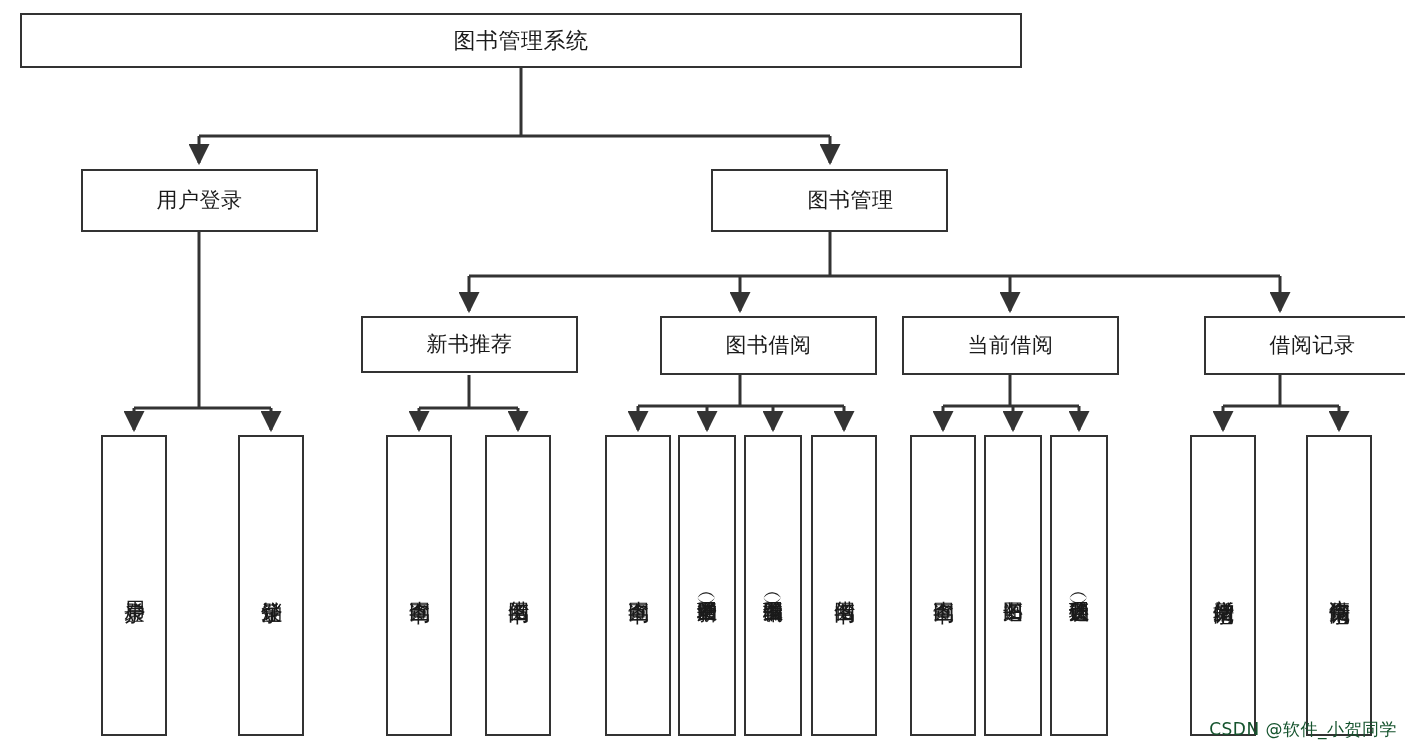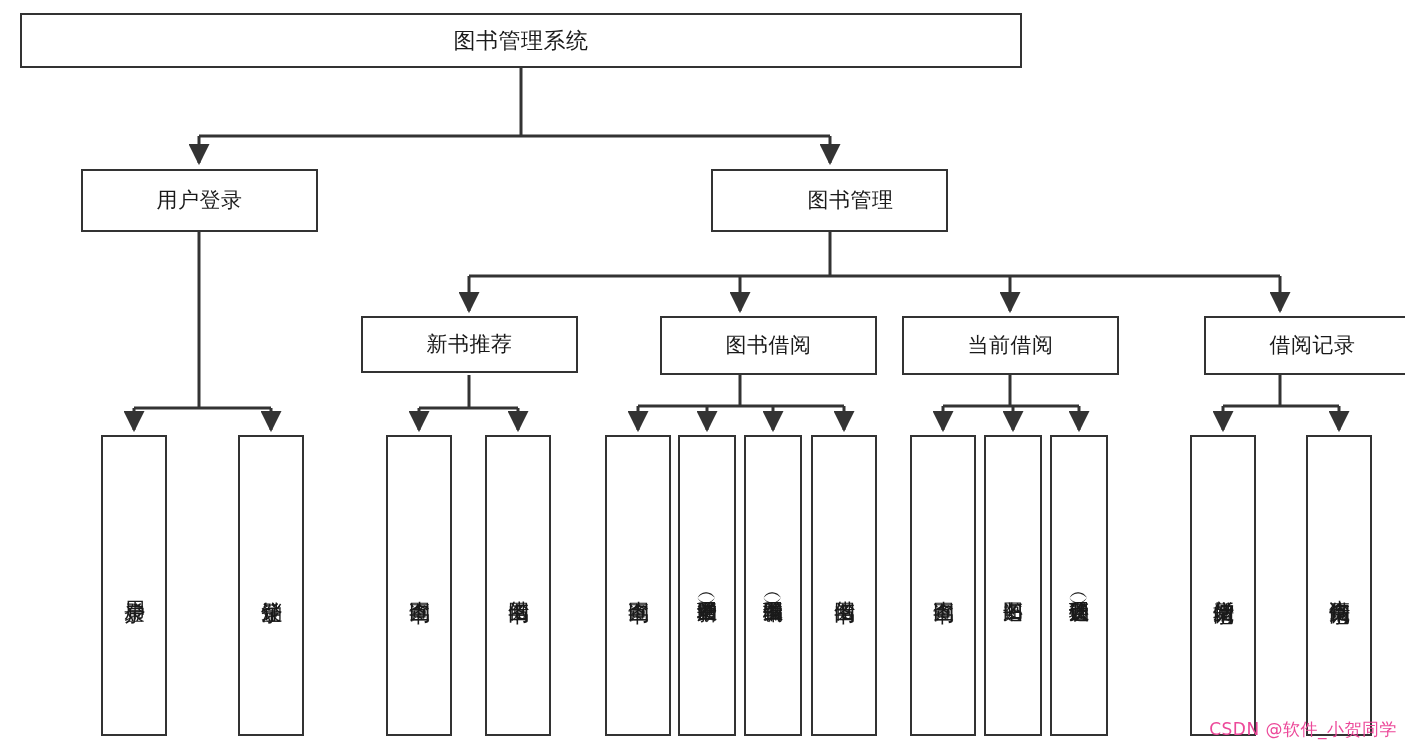--- a/index.html
+++ b/index.html
@@ -66,21 +66,21 @@
   .node.vert.narrow .lbl {
     font-size: 20px;
     line-height: 1.26;
     letter-spacing: 0px;
   }
   .watermark {
     position: absolute;
     right: 8px;
     bottom: 6px;
     font-size: 17px;
-    color: #ec4899;
+    color: #14532d;
     letter-spacing: 0.5px;
     white-space: nowrap;
   }
 </style>
 </head>
 <body>
 
 <div id="canvas">
 
   <svg class="wires" viewBox="0 0 1405 747" xmlns="http://www.w3.org/2000/svg">

